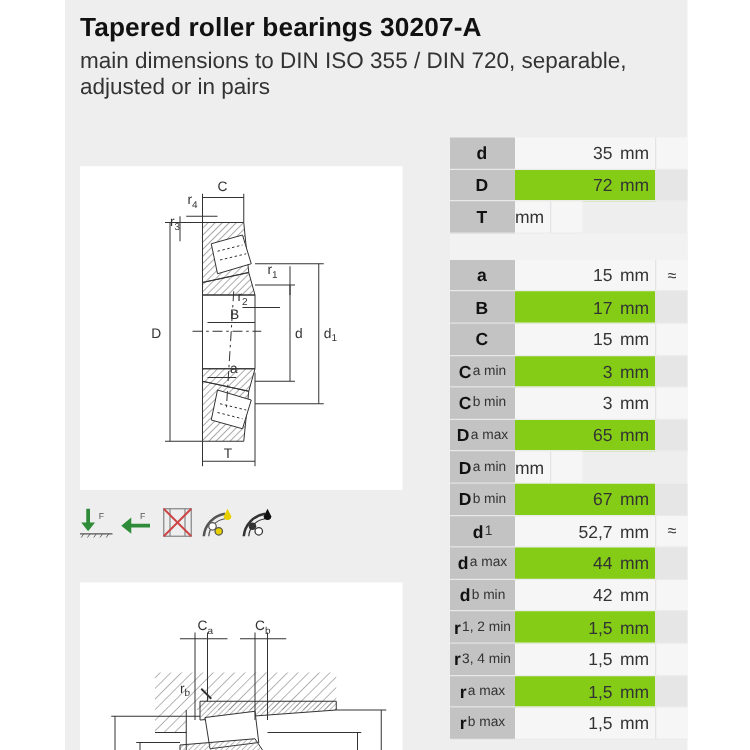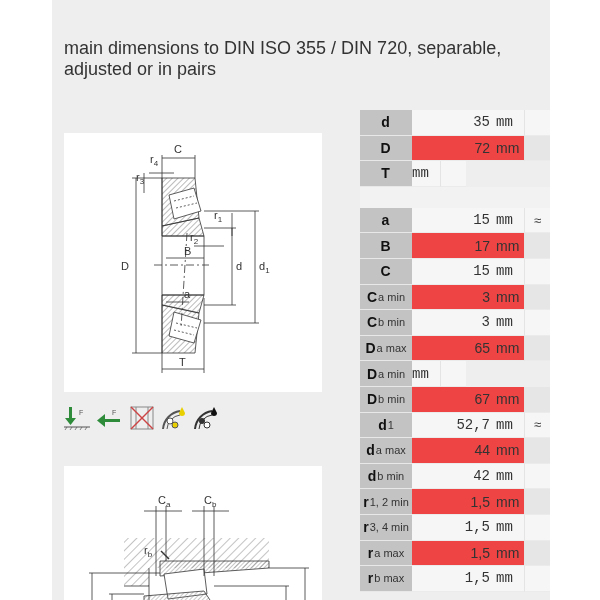--- a/index.html
+++ b/index.html
@@ -12,31 +12,32 @@
   .icons span { display:inline-block; width:28px; height:30px; }
   .figure2 { position:absolute; left:12px; top:466px; width:258px; height:140px; background:#fff; }
 
   .table { position:absolute; left:308px; top:110px; width:190px; }
   .row { display:flex; height:25.6px; }
   .row .lbl { width:52px; background:#c3c3c3; border-bottom:1px solid #e8e8e8; display:flex; align-items:center; justify-content:center; font-weight:bold; font-size:14px; color:#111; box-sizing:border-box; }
   .row .lbl sub { font-weight:normal; font-size:11px; color:#333; vertical-align:-3px; margin-left:1px;text-align:right; }
   .row .val { width:84px; display:flex; align-items:center; justify-content:flex-end; padding-right:6px; font-size:14px; color:#333; box-sizing:border-box; }
   .row .unit { width:28px; display:flex; align-items:center; font-size:14px; color:#333; box-sizing:border-box; }
   .row .approx { width:26px; display:flex; align-items:center; justify-content:center; font-size:13px; color:#333; border-left:1px solid #e4e4e4; box-sizing:border-box; }
-  .row.odd .val, .row.odd .unit { background:#f6f6f6;font-family:Liberation Mono, monospace; }
-  .row.even .val, .row.even .unit { background:#ef4444; }
+  .row.odd .val, .row.odd .unit { background:#f6f6f6; }
+  .row.even .val, .row.even .unit { background:#84cc16; }
   .row.odd .approx { background:#f6f6f6; }
   .row.even .approx { background:#e6e6e6; }
   .row .val, .row .unit, .row .approx { border-bottom:1px solid #ebebeb; }
   .gap { height:21px; background:#f2f2f2; }
 </style>
 </head>
 <body>
 
 <div class="page">
+  <div class="title">Tapered roller bearings 30207-A</div>
   <div class="subtitle">main dimensions to DIN ISO 355 / DIN 720, separable, adjusted or in pairs</div>
 
   <div class="figure1">
     <svg width="258" height="259" viewBox="0 0 258 259" xmlns="http://www.w3.org/2000/svg" font-family="Liberation Sans, sans-serif">
       <defs>
         <pattern id="hatch" width="4" height="4" patternUnits="userSpaceOnUse" patternTransform="rotate(45)">
           <line x1="0" y1="0" x2="0" y2="4" stroke="#777" stroke-width="1"></line>
         </pattern>
       </defs>
       <g stroke="#333" stroke-width="0.8" fill="none">

